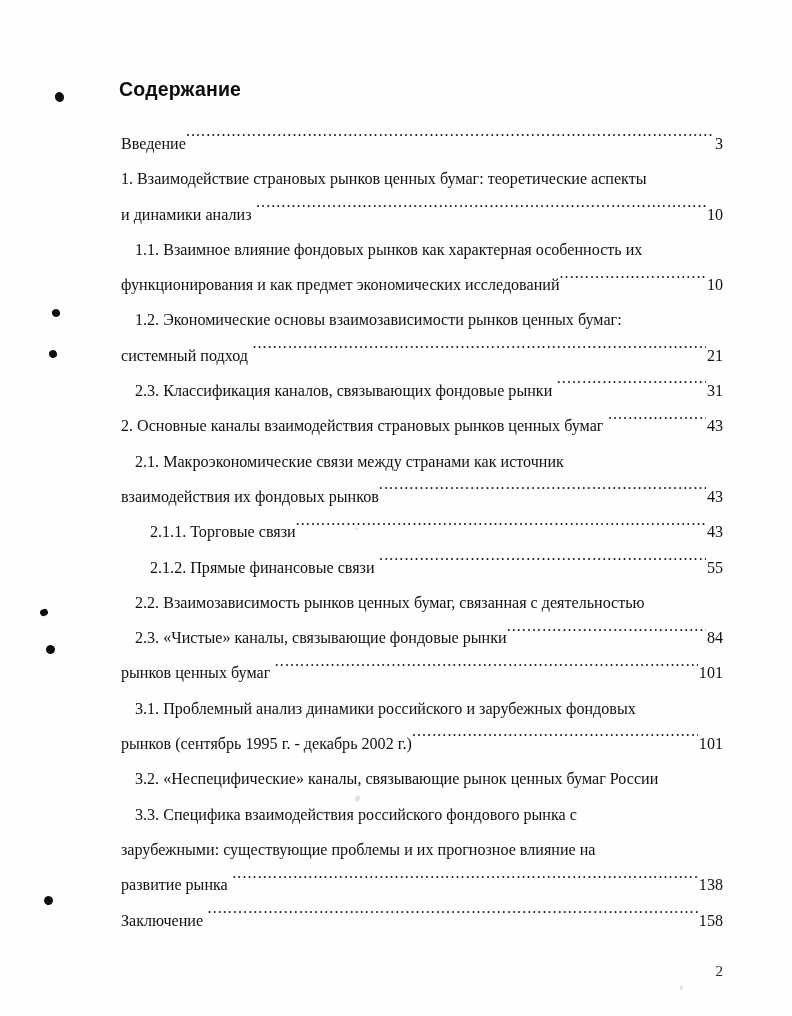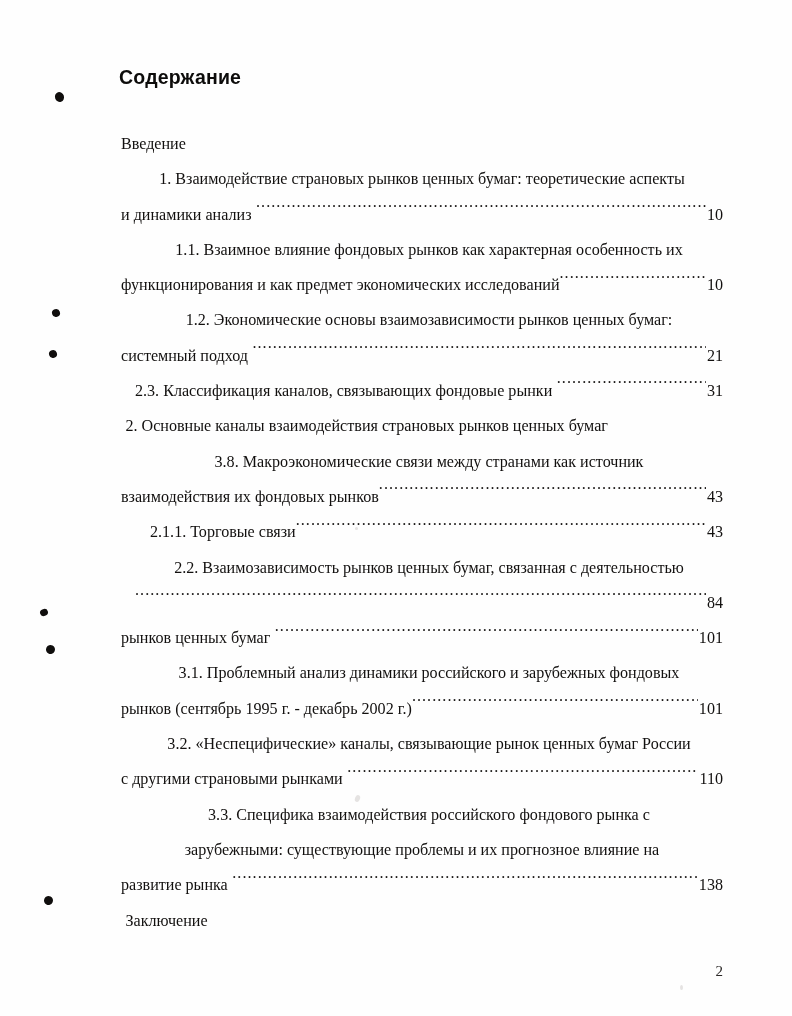--- a/index.html
+++ b/index.html
@@ -23,21 +23,21 @@
     position: absolute;
     background: #100e0d;
     border-radius: 50%;
     transform: rotate(-18deg);
   }
 
   
   .toc-title {
     position: absolute;
     left: 119px;
-    top: 66px;
+    top: 78px;
     font-family: "Liberation Sans", "DejaVu Sans", sans-serif;
     font-weight: bold;
     font-size: 19.5px;
     letter-spacing: 0.2px;
     color: #0d0c0b;
   }
 
   
   .toc {
     position: absolute;
@@ -48,21 +48,21 @@
   .toc-row {
     height: 35.3px;
     line-height: 35.3px;
     white-space: nowrap;
     overflow: hidden;
     font-size: 16.1px;
     display: flex;
     align-items: baseline;
   }
   
-  .lvl1 { padding-left: 0px; flex-direction: column; }
+  .lvl1 { padding-left: 0px; }
   .lvl2 { padding-left: 14px; }
   .lvl3 { padding-left: 29px; }
   
   .cont { padding-left: 0px; }
 
   .row-label {
     flex: 0 0 auto;
   }
   
   .leader {
@@ -88,21 +88,21 @@
   .gap-before .leader { margin-left: 4.5px; }
   
   .no-gap .leader { margin-left: 0px; }
 
   .row-page {
     flex: 0 0 auto;
     text-align: right;
     font-size: 16.1px;
     padding-left: 1px;
   }
-  .toc-row.plain { display: block; text-align: center; }
+  .toc-row.plain { display: block; }
 
   
   .folio {
     position: absolute;
     right: 69px;
     top: 963px;
     font-size: 15px;
     color: #2b2827;
   }
 
@@ -162,53 +162,54 @@
       <div class="toc-row lvl2 gap-before">
         <span class="row-label">2.3. Классификация каналов, связывающих фондовые рынки</span>
         <span class="leader"></span>
         <span class="row-page">31</span>
       </div>
       <div class="toc-row lvl1 gap-before">
         <span class="row-label">2. Основные каналы взаимодействия страновых рынков ценных бумаг</span>
         <span class="leader"></span>
         <span class="row-page">43</span>
       </div>
-      <div class="toc-row lvl2 no-gap plain"><span class="row-label">3.8. Макроэкономические связи между странами как источник</span></div>
+      <div class="toc-row lvl2 no-gap plain"><span class="row-label">2.1. Макроэкономические связи между странами как источник</span></div>
       <div class="toc-row cont no-gap">
         <span class="row-label">взаимодействия их фондовых рынков</span>
         <span class="leader"></span>
         <span class="row-page">43</span>
       </div>
       <div class="toc-row lvl3 no-gap">
         <span class="row-label">2.1.1. Торговые связи</span>
         <span class="leader"></span>
         <span class="row-page">43</span>
       </div>
+      <div class="toc-row lvl3 gap-before">
+        <span class="row-label">2.1.2. Прямые финансовые связи</span>
+        <span class="leader"></span>
+        <span class="row-page">55</span>
+      </div>
       <div class="toc-row lvl2 no-gap plain"><span class="row-label">2.2. Взаимозависимость рынков ценных бумаг, связанная с деятельностью</span></div>
       <div class="toc-row lvl2 no-gap">
+        <span class="row-label">2.3. «Чистые» каналы, связывающие фондовые рынки</span>
         <span class="leader"></span>
         <span class="row-page">84</span>
       </div>
       <div class="toc-row cont gap-before">
         <span class="row-label">рынков ценных бумаг</span>
         <span class="leader"></span>
         <span class="row-page">101</span>
       </div>
       <div class="toc-row lvl2 no-gap plain"><span class="row-label">3.1. Проблемный анализ динамики российского и зарубежных фондовых</span></div>
       <div class="toc-row cont no-gap">
         <span class="row-label">рынков (сентябрь 1995 г. - декабрь 2002 г.)</span>
         <span class="leader"></span>
         <span class="row-page">101</span>
       </div>
       <div class="toc-row lvl2 no-gap plain"><span class="row-label">3.2. «Неспецифические» каналы, связывающие рынок ценных бумаг России</span></div>
-      <div class="toc-row cont gap-before">
-        <span class="row-label">с другими страновыми рынками</span>
-        <span class="leader"></span>
-        <span class="row-page">110</span>
-      </div>
       <div class="toc-row lvl2 no-gap plain"><span class="row-label">3.3. Специфика взаимодействия российского фондового рынка с</span></div>
       <div class="toc-row cont no-gap plain"><span class="row-label">зарубежными: существующие проблемы и их прогнозное влияние на</span></div>
       <div class="toc-row cont gap-before">
         <span class="row-label">развитие рынка</span>
         <span class="leader"></span>
         <span class="row-page">138</span>
       </div>
       <div class="toc-row lvl1 gap-before">
         <span class="row-label">Заключение</span>
         <span class="leader"></span>

